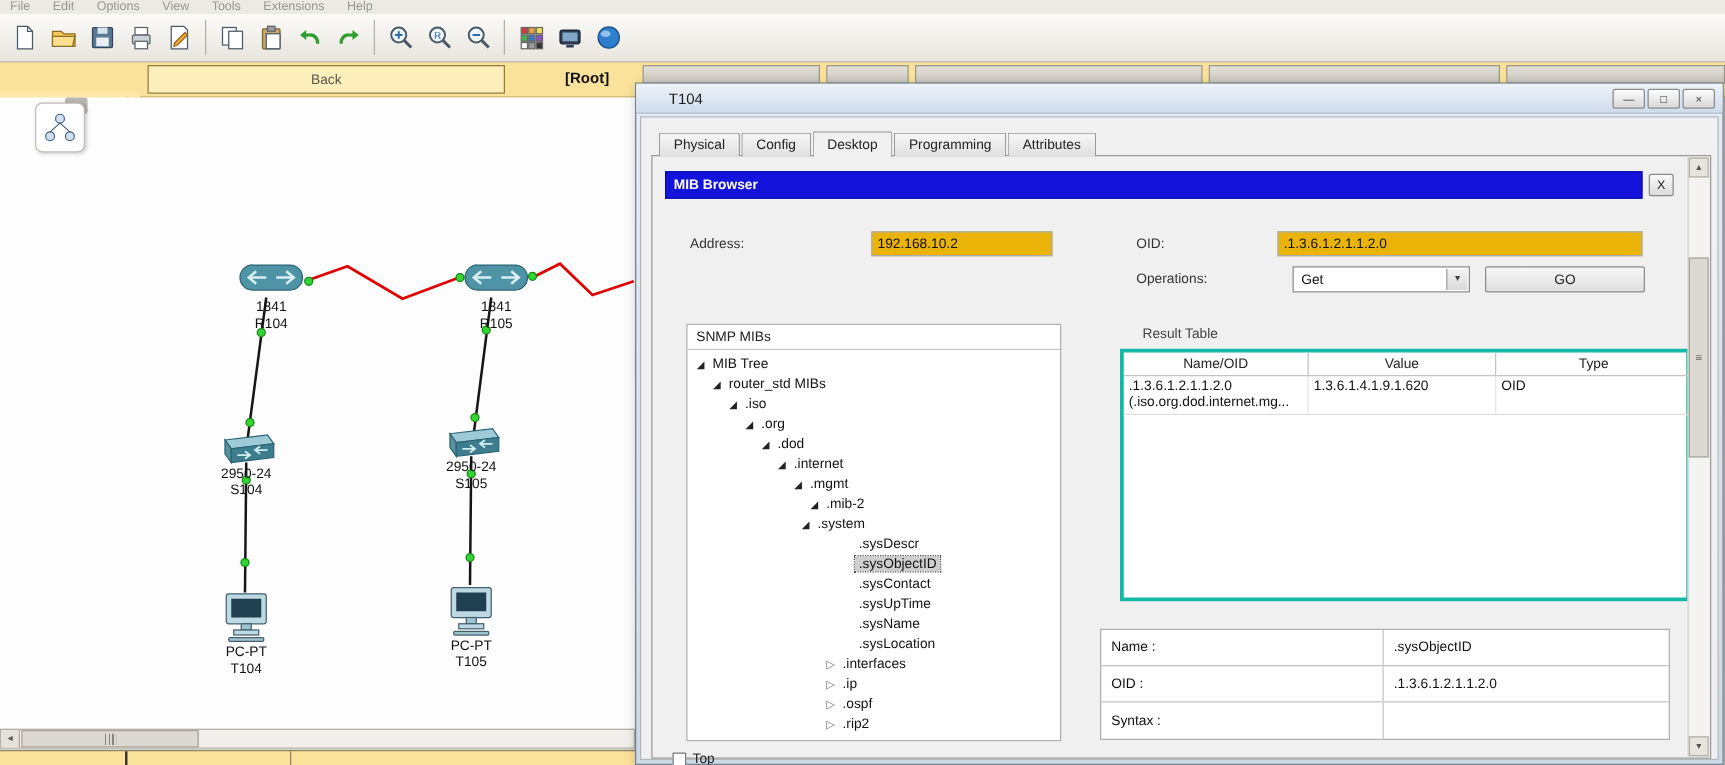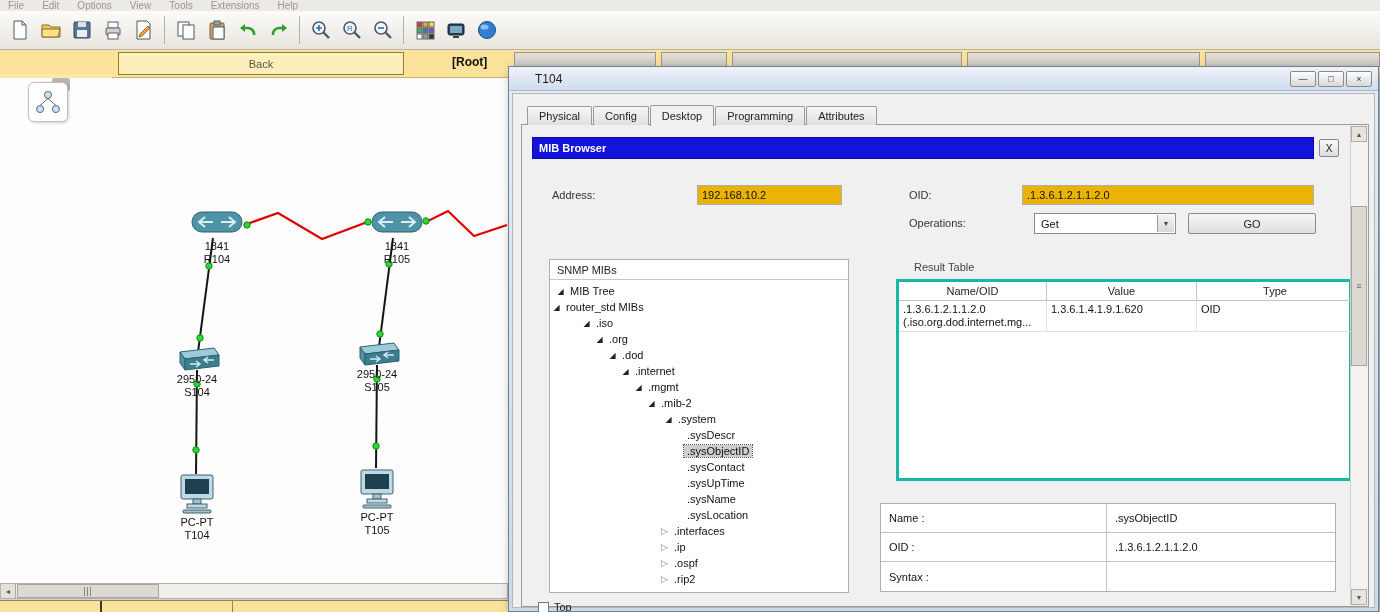--- a/index.html
+++ b/index.html
@@ -427,21 +427,21 @@
         </div>
         <div class="fbtn" style="left:666px; top:88px; width:128px">GO</div>
 
         <div class="snmp-box">
           <div class="snmp-head">SNMP MIBs</div>
           <div class="tree">
             <div class="trow" style="padding-left:4px">
                 <span class="arr exp"></span>
                 <span class="tlabel">MIB Tree</span>
               </div>
-            <div class="trow" style="">
+            <div class="trow" style="padding-left:17px">
                 <span class="arr exp"></span>
                 <span class="tlabel">router_std MIBs</span>
               </div>
             <div class="trow" style="padding-left:30px">
                 <span class="arr exp"></span>
                 <span class="tlabel">.iso</span>
               </div>
             <div class="trow" style="padding-left:43px">
                 <span class="arr exp"></span>
                 <span class="tlabel">.org</span>
@@ -455,21 +455,21 @@
                 <span class="tlabel">.internet</span>
               </div>
             <div class="trow" style="padding-left:82px">
                 <span class="arr exp"></span>
                 <span class="tlabel">.mgmt</span>
               </div>
             <div class="trow" style="padding-left:95px">
                 <span class="arr exp"></span>
                 <span class="tlabel">.mib-2</span>
               </div>
-            <div class="trow" style="padding-left:112px">
+            <div class="trow" style="padding-left:88px">
                 <span class="arr exp"></span>
                 <span class="tlabel">.system</span>
               </div>
             <div class="trow" style="padding-left:121px">
                 <span class="arr"></span>
                 <span class="tlabel">.sysDescr</span>
               </div>
             <div class="trow" style="padding-left:121px">
                 <span class="arr"></span>
                 <span class="tlabel sel">.sysObjectID</span>

